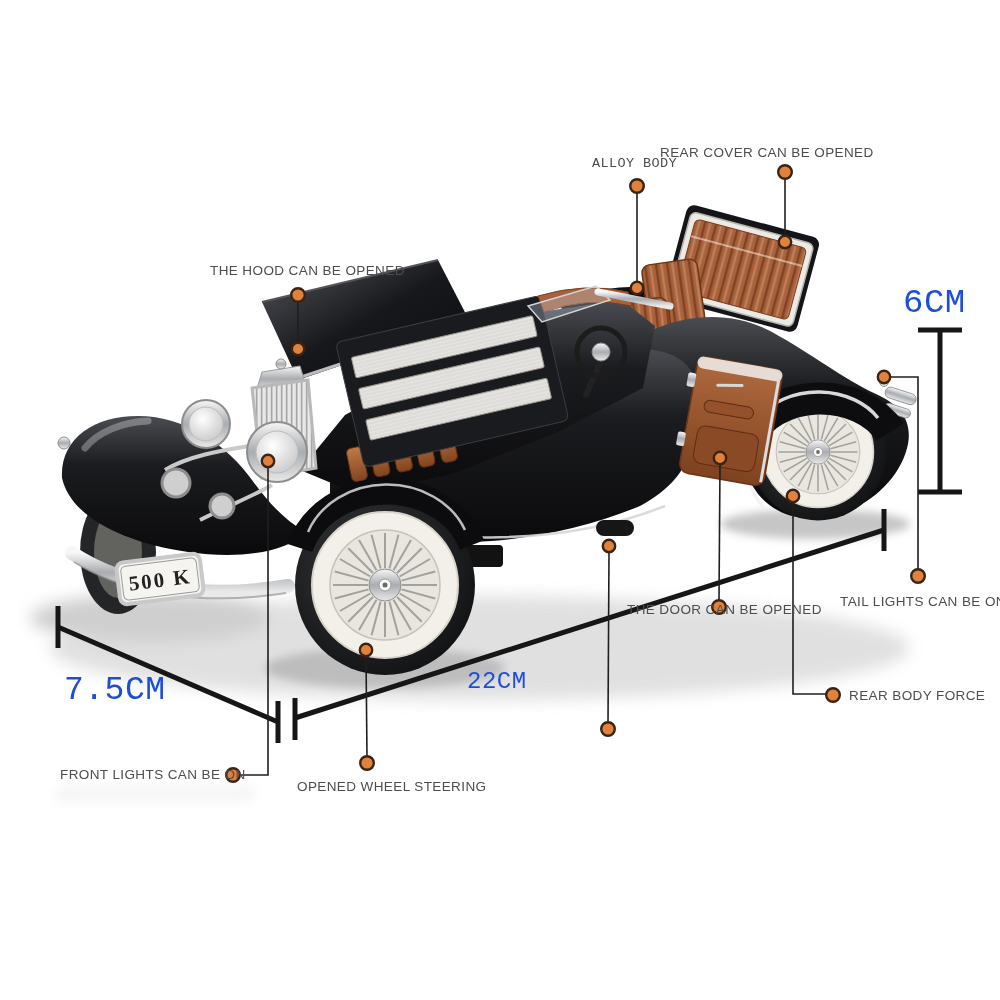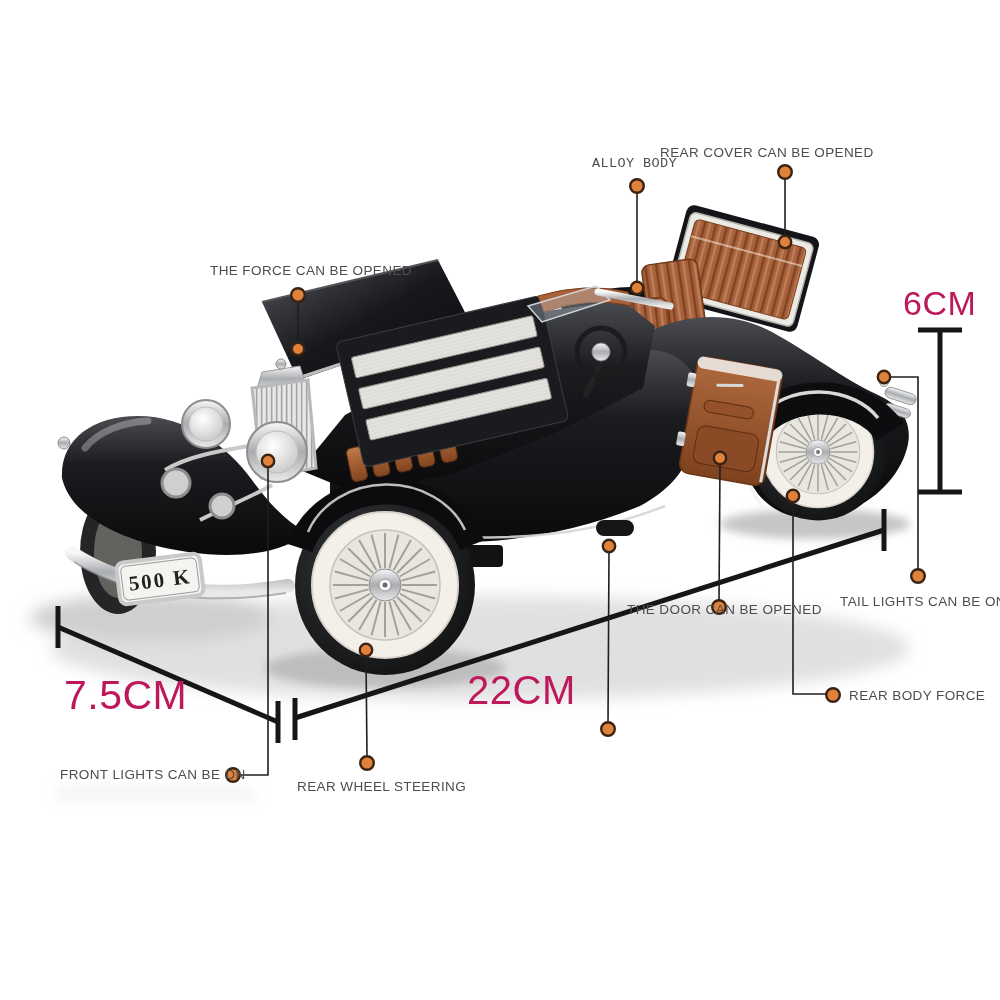--- a/index.html
+++ b/index.html
@@ -1,34 +1,34 @@
 <!DOCTYPE html>
 <html><head>
 <meta charset="utf-8">
 <style>
   html,body{margin:0;padding:0;background:#ffffff;}
   .canvas{position:relative;width:1000px;height:1000px;background:#ffffff;overflow:hidden;
           font-family:"Liberation Sans",sans-serif;}
   svg{position:absolute;left:0;top:0;}
   .lbl{position:absolute;font-size:13.5px;color:#4d4d4d;letter-spacing:.4px;white-space:nowrap;
        font-family:"Liberation Sans",sans-serif;}
-  .dim{position:absolute;font-size:34px;color:#be185d;letter-spacing:.5px;white-space:nowrap;
-       font-family:Liberation Sans, sans-serif;}
+  .dim{position:absolute;font-size:34px;color:#1d4ed8;letter-spacing:.5px;white-space:nowrap;
+       font-family:Liberation Mono, monospace;}
   
   .lbl-alloy{left:592px;top:156px;font-family:Liberation Mono, monospace;}
   .lbl-rearcover{left:660px;top:145px;}
   .lbl-hood{left:210px;top:263px;}
   .lbl-taillights{left:840px;top:594px;}
   .lbl-door{left:627px;top:602px;text-align:right;}
   .lbl-rearwheel{left:849px;top:688px;}
   .lbl-frontlights{left:60px;top:767px;}
   .lbl-frontwheel{left:297px;top:779px;}
   .dim-h{left:903px;top:284px;}
-  .dim-l{left:467px;top:668px;font-size:40px;}
-  .dim-w{left:64px;top:672px;font-size:41px;}
+  .dim-l{left:467px;top:668px;font-size:24px;}
+  .dim-w{left:64px;top:672px;font-size:33px;}
   .smudge{position:absolute;left:55px;top:786px;width:200px;height:16px;background:#ededed;
           border-radius:8px;filter:blur(6px);opacity:.55;}
 </style>
 </head>
 <body>
 
 <div class="canvas">
 
   <div class="smudge"></div>
 
@@ -291,24 +291,24 @@
       <circle cx="233" cy="775" r="6.8"></circle>
       <circle cx="366" cy="650" r="6.2"></circle>
       <circle cx="367" cy="763" r="6.8"></circle>
       <circle cx="609" cy="546" r="6.2"></circle>
       <circle cx="608" cy="729" r="6.8"></circle>
     </g>
   </svg>
 
   <div class="lbl lbl-alloy">ALLOY BODY</div>
   <div class="lbl lbl-rearcover">REAR COVER CAN BE OPENED</div>
-  <div class="lbl lbl-hood">THE FORCE CAN BE OPENED</div>
+  <div class="lbl lbl-hood">THE HOOD CAN BE OPENED</div>
   <div class="lbl lbl-taillights">TAIL LIGHTS CAN BE ON</div>
   <div class="lbl lbl-door">THE DOOR CAN BE OPENED</div>
   <div class="lbl lbl-rearwheel">REAR BODY FORCE</div>
   <div class="lbl lbl-frontlights">FRONT LIGHTS CAN BE ON</div>
-  <div class="lbl lbl-frontwheel">REAR WHEEL STEERING</div>
+  <div class="lbl lbl-frontwheel">OPENED WHEEL STEERING</div>
 
   <div class="dim dim-h">6CM</div>
   <div class="dim dim-l">22CM</div>
   <div class="dim dim-w">7.5CM</div>
 
 </div>
 
 </body></html>

